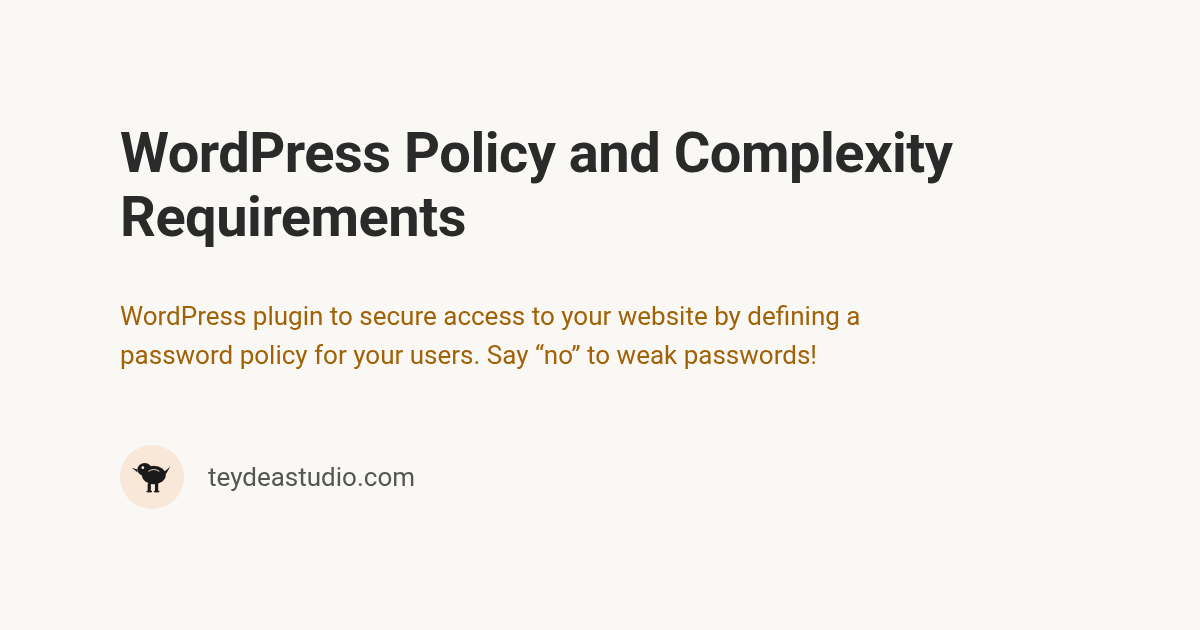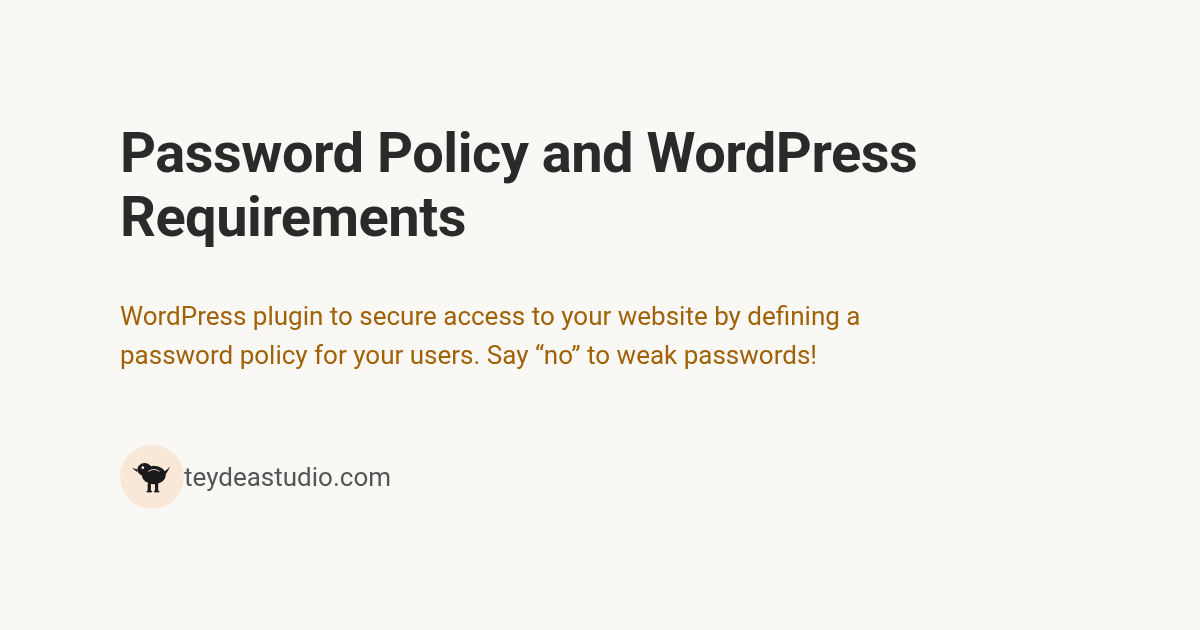--- a/index.html
+++ b/index.html
@@ -30,20 +30,21 @@
       font-size: 26px;
       font-weight: 400;
       color: #a16207;
       line-height: 1.5;
       margin-bottom: 70px;
       max-width: 820px;
     }
     .footer {
       display: flex;
       align-items: center;
+      gap: 24px;
     }
     .logo-circle {
       width: 64px;
       height: 64px;
       background-color: #f9e8d8;
       border-radius: 50%;
       display: flex;
       align-items: center;
       justify-content: center;
     }
@@ -53,21 +54,21 @@
     }
     .domain {
       font-size: 26px;
       color: #555555;
       font-weight: 400;
     }
   </style>
 </head>
 <body>
 
-<h1 class="title">Password Policy and WordPress Requirements</h1>
+<h1 class="title">WordPress Policy and Complexity Requirements</h1>
 
 <p class="description">WordPress plugin to secure access to your website by defining a password policy for your users. Say “no” to weak passwords!</p>
 
 <div class="footer">
   <div class="logo-circle">
     <span>
       <svg viewBox="0 0 48 48" xmlns="http://www.w3.org/2000/svg">
         <g fill="#1a1a1a">
           <ellipse cx="16" cy="18" rx="8" ry="7"></ellipse>
           <path d="M 8 18 L 2 16 L 8 21 Z"></path>

